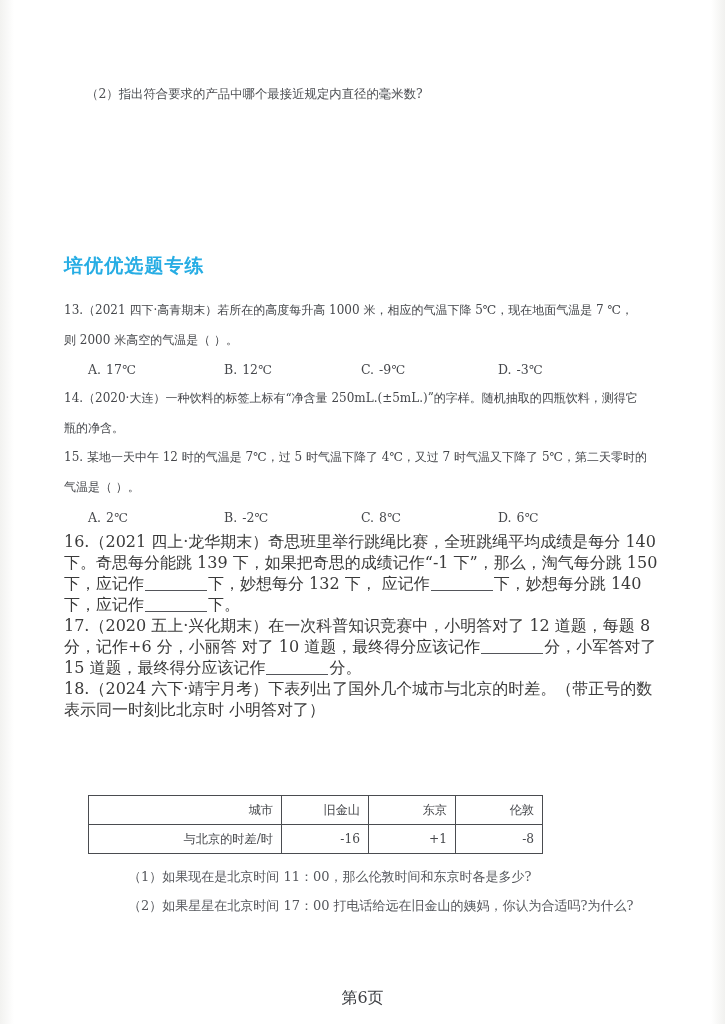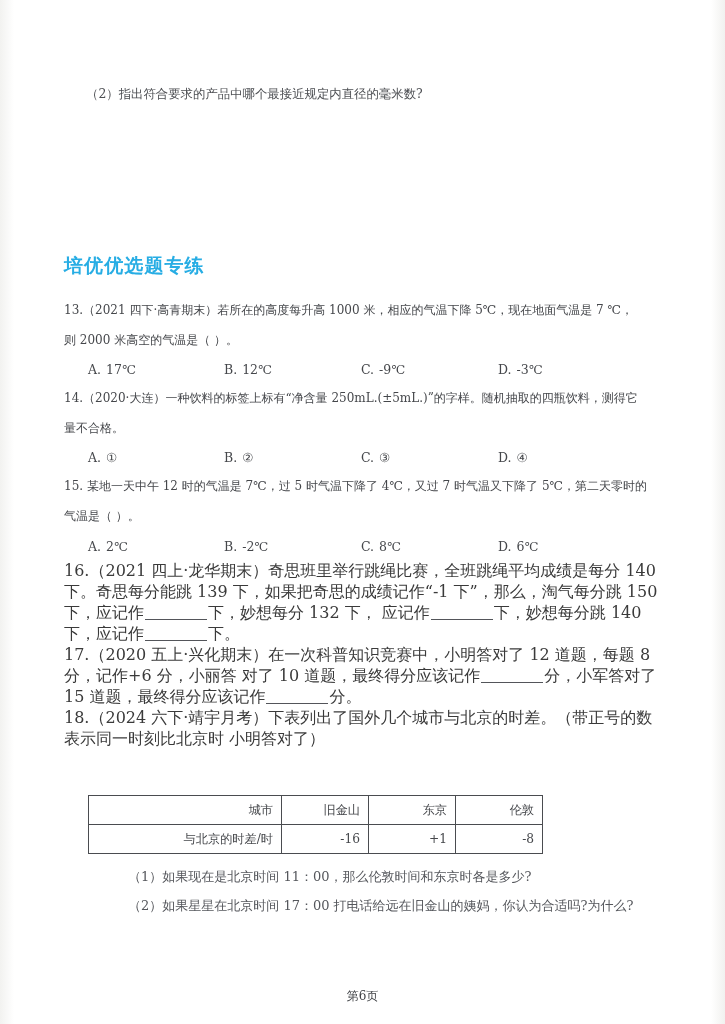--- a/index.html
+++ b/index.html
@@ -131,21 +131,21 @@
     margin-left: 40px;
   }
 
   
   .footer {
     position: absolute;
     left: 0;
     right: 0;
     top: 988px;
     text-align: center;
-    font-size: 12px;
+    font-size: 16px;
     color: #3e4044;
     font-family: "DejaVu Serif", "Liberation Serif", serif;
   }
 </style>
 </head>
 <body>
 
 <div class="page">
   <div class="content">
 
@@ -172,35 +172,21 @@
           </span>
           <span class="opt d">
             <span class="lbl">D.</span><span>-3℃</span>
           </span>
         </div>
       </div>
 
       <div class="q">
         <div class="body">
           <span class="l">14.（2020·大连）一种饮料的标签上标有“净含量 250mL.(±5mL.)”的字样。随机抽取的四瓶饮料，测得它</span>
-          <span class="l">量不合格。</span>
-        </div>
-        <div class="options">
-          <span class="opt a">
-            <span class="lbl">A.</span><span>①</span>
-          </span>
-          <span class="opt b">
-            <span class="lbl">B.</span><span>②</span>
-          </span>
-          <span class="opt c">
-            <span class="lbl">C.</span><span>③</span>
-          </span>
-          <span class="opt d">
-            <span class="lbl">D.</span><span>④</span>
-          </span>
+          <span class="l">瓶的净含。</span>
         </div>
       </div>
 
       <div class="q">
         <div class="body">
           <span class="l">15. 某地一天中午 12 时的气温是 7℃，过 5 时气温下降了 4℃，又过 7 时气温又下降了 5℃，第二天零时的</span>
           <span class="l">气温是（      ）。</span>
         </div>
         <div class="options">
           <span class="opt a">

